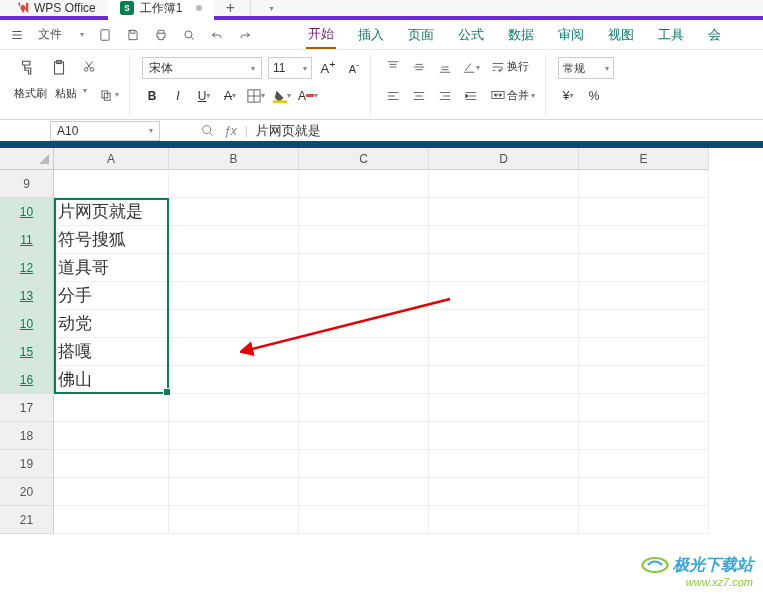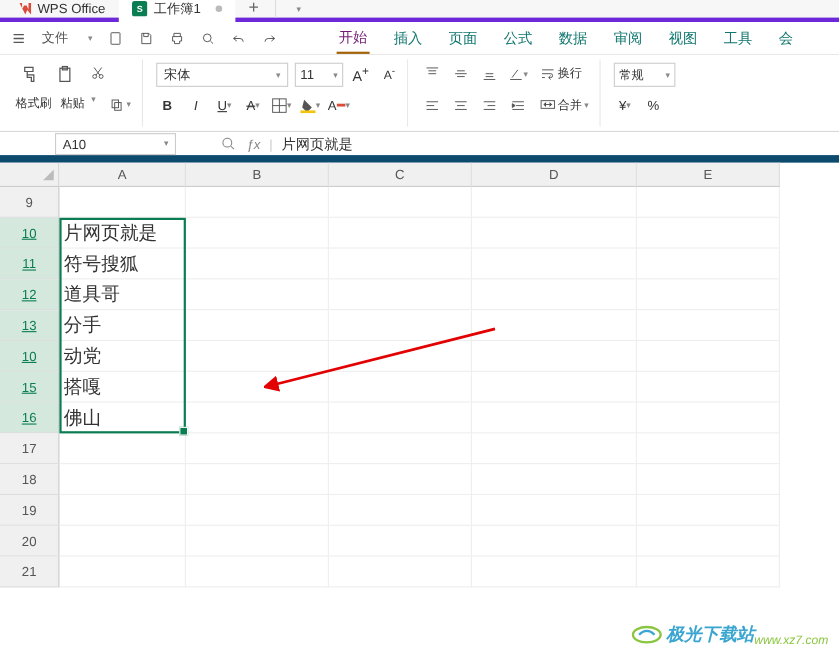--- a/index.html
+++ b/index.html
@@ -61,21 +61,21 @@
   .cell { border-right: 1px solid #eee; border-bottom: 1px solid #eee; padding: 0 4px; display: flex; align-items: center; font-family: "SimSun"; font-size: 17px; }
   
   
   .selection { position: absolute; border: 2px solid #0a7d52; pointer-events: none; left: 54px; top: 50px; width: 115px; height: 196px; }
   .selection::after { content:''; position:absolute; right:-4px; bottom:-4px; width:6px; height:6px; background:#0a7d52; border:1px solid #fff; }
   
   
   .arrow { position: absolute; left: 240px; top: 295px; pointer-events: none; }
   
   
-  .watermark { position: absolute; right: 10px; bottom: 6px; font-size: 16px; font-style: italic; color: #3aa6d0; display:flex; flex-direction:row; align-items:flex-end; }
+  .watermark { position: absolute; right: 10px; bottom: 6px; font-size: 16px; font-style: italic; color: #3aa6d0; display:flex; flex-direction:column; align-items:flex-end; }
   .watermark .wm2 { font-size:11px; color:#8ac63f; font-style: italic; }
   .wmico { width: 28px; height: 22px; }
 </style>
 </head>
 <body>
 
 <div class="titlebar">
   <div class="app-logo">
     <svg class="logo-icon" viewBox="0 0 24 24">
         <path fill="#d94b3a" d="M3 3 L12 21 L15 14 L21 21 L21 3 L17 3 L17 13 L14 7 L10 7 L7 13 L7 3 Z"></path>

